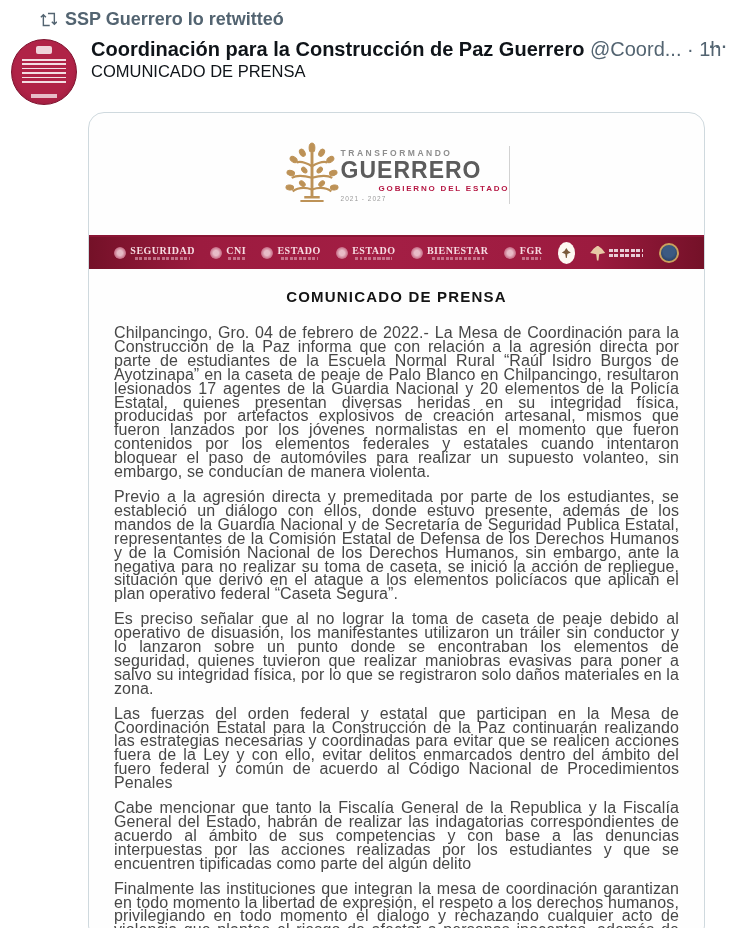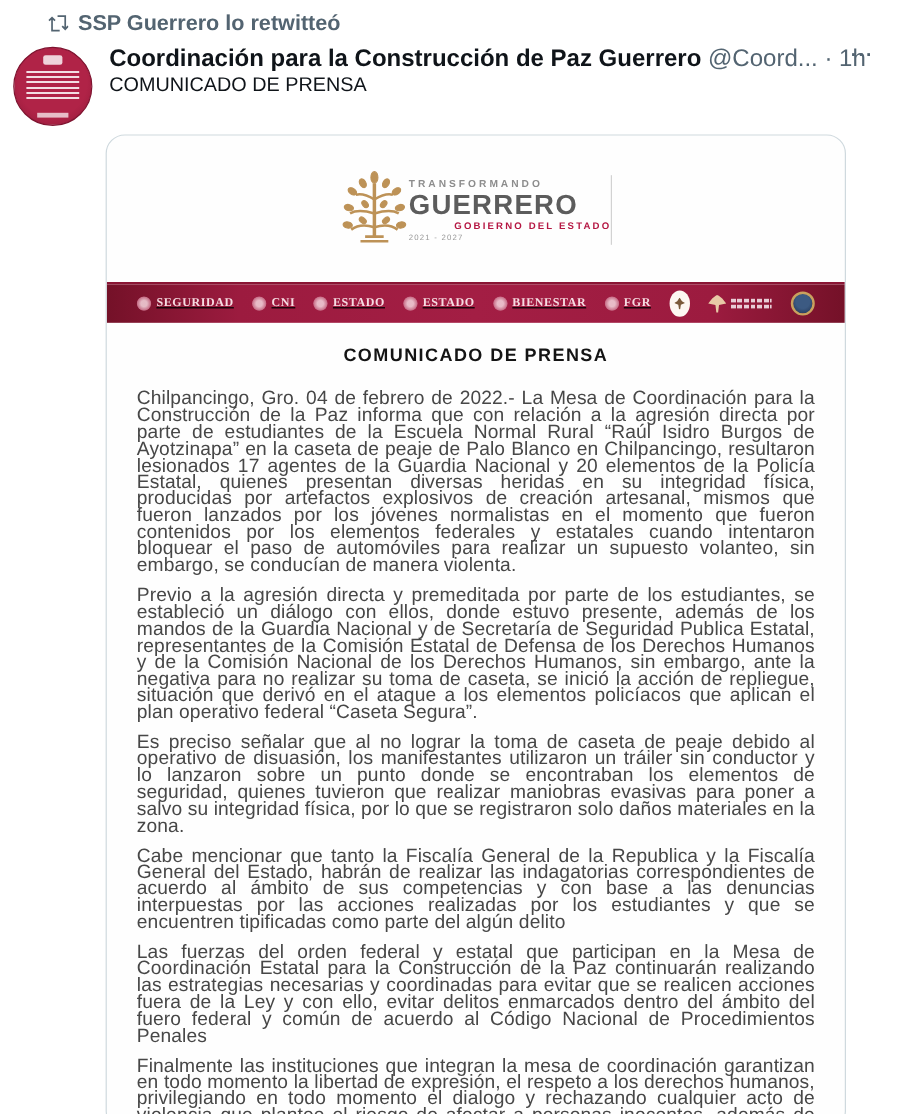--- a/index.html
+++ b/index.html
@@ -44,21 +44,21 @@
   .voceria-top { font-size:9px; color:#8d8d8d; font-weight:bold; letter-spacing:.5px; margin-bottom:2px; }
   .voceria-line { font-size:10.5px; font-weight:bold; color:#b51743; line-height:12.5px; letter-spacing:.3px; }
 
   .banner { margin-top:24px; height:34px; display:flex; align-items:center;
     justify-content:space-evenly; padding:0 10px;
     background:linear-gradient(90deg,#741128 0%, #9c1b3f 18%, #a31e44 50%, #9c1b3f 82%, #741128 100%);
     border-top:2px solid #8a1534; }
   .agency { display:flex; align-items:center; gap:4px; }
   .crest { width:12px; height:12px; border-radius:50%;
     background:radial-gradient(circle,#f0cdd6 30%, #c96f89 70%, transparent 75%); opacity:.9; }
-  .agency-txt { display:flex; align-items:center;text-decoration:underline; }
+  .agency-txt { display:flex; flex-direction:column; align-items:center; }
   .agency-label { font-family:"Liberation Serif", serif; font-weight:bold; font-size:10px;
     color:#f6dce2; letter-spacing:.5px; line-height:10px; }
   .agency-sub { width:85%; height:3px; margin-top:1.5px;
     background:repeating-linear-gradient(90deg,#d795a8 0 3px, transparent 3px 4.5px); opacity:.7; }
   .badge-oval { width:17px; height:22px; border-radius:50%; background:#fdf8f2;
     display:flex; align-items:center; justify-content:center; }
   .badge-oval .eagle { width:9px; height:10px; background:#7a5a3a;
     clip-path:polygon(50% 0,72% 30%,100% 45%,62% 60%,55% 100%,45% 100%,38% 60%,0 45%,28% 30%); }
   .badge-eagle-text { display:flex; align-items:center; gap:4px; }
   .badge-eagle-text .eagle2 { width:15px; height:15px; background:#e8c9a6;
@@ -209,22 +209,22 @@
     </div>
     <div class="badge-round"></div>
   </div>
 
   <div class="doc-title">COMUNICADO DE PRENSA</div>
 
   <div class="doc-body">
     <p>Chilpancingo, Gro. 04 de febrero de 2022.- La Mesa de Coordinación para la Construcción de la Paz informa que con relación a la agresión directa por parte de estudiantes de la Escuela Normal Rural “Raúl Isidro Burgos de Ayotzinapa” en la caseta de peaje de Palo Blanco en Chilpancingo, resultaron lesionados 17 agentes de la Guardia Nacional y 20 elementos de la Policía Estatal, quienes presentan diversas heridas en su integridad física, producidas por artefactos explosivos de creación artesanal, mismos que fueron lanzados por los jóvenes normalistas en el momento que fueron contenidos por los elementos federales y estatales cuando intentaron bloquear el paso de automóviles para realizar un supuesto volanteo, sin embargo, se conducían de manera violenta.</p>
     <p>Previo a la agresión directa y premeditada por parte de los estudiantes, se estableció un diálogo con ellos, donde estuvo presente, además de los mandos de la Guardia Nacional y de Secretaría de Seguridad Publica Estatal, representantes de la Comisión Estatal de Defensa de los Derechos Humanos y de la Comisión Nacional de los Derechos Humanos, sin embargo, ante la negativa para no realizar su toma de caseta, se inició la acción de repliegue, situación que derivó en el ataque a los elementos policíacos que aplican el plan operativo federal “Caseta Segura”.</p>
     <p>Es preciso señalar que al no lograr la toma de caseta de peaje debido al operativo de disuasión, los manifestantes utilizaron un tráiler sin conductor y lo lanzaron sobre un punto donde se encontraban los elementos de seguridad, quienes tuvieron que realizar maniobras evasivas para poner a salvo su integridad física, por lo que se registraron solo daños materiales en la zona.</p>
+    <p>Las fuerzas del orden federal y estatal que participan en la Mesa de Coordinación Estatal para la Construcción de la Paz continuarán realizando las estrategias necesarias y coordinadas para evitar que se realicen acciones fuera de la Ley y con ello, evitar delitos enmarcados dentro del ámbito del fuero federal y común de acuerdo al Código Nacional de Procedimientos Penales</p>
     <p>Cabe mencionar que tanto la Fiscalía General de la Republica y la Fiscalía General del Estado, habrán de realizar las indagatorias correspondientes de acuerdo al ámbito de sus competencias y con base a las denuncias interpuestas por las acciones realizadas por los estudiantes y que se encuentren tipificadas como parte del algún delito</p>
-    <p>Las fuerzas del orden federal y estatal que participan en la Mesa de Coordinación Estatal para la Construcción de la Paz continuarán realizando las estrategias necesarias y coordinadas para evitar que se realicen acciones fuera de la Ley y con ello, evitar delitos enmarcados dentro del ámbito del fuero federal y común de acuerdo al Código Nacional de Procedimientos Penales</p>
     <p>Finalmente las instituciones que integran la mesa de coordinación garantizan en todo momento la libertad de expresión, el respeto a los derechos humanos, privilegiando en todo momento el dialogo y rechazando cualquier acto de violencia que plantee el riesgo de afectar a personas inocentes, además de socavar las condiciones de paz y seguridad del pueblo de Guerrero y el estado de derecho.</p>
 
     <div class="pattern-wrap">
       <div class="pattern"></div>
     </div>
   </div>
 
 </div>
 
 </body></html>

